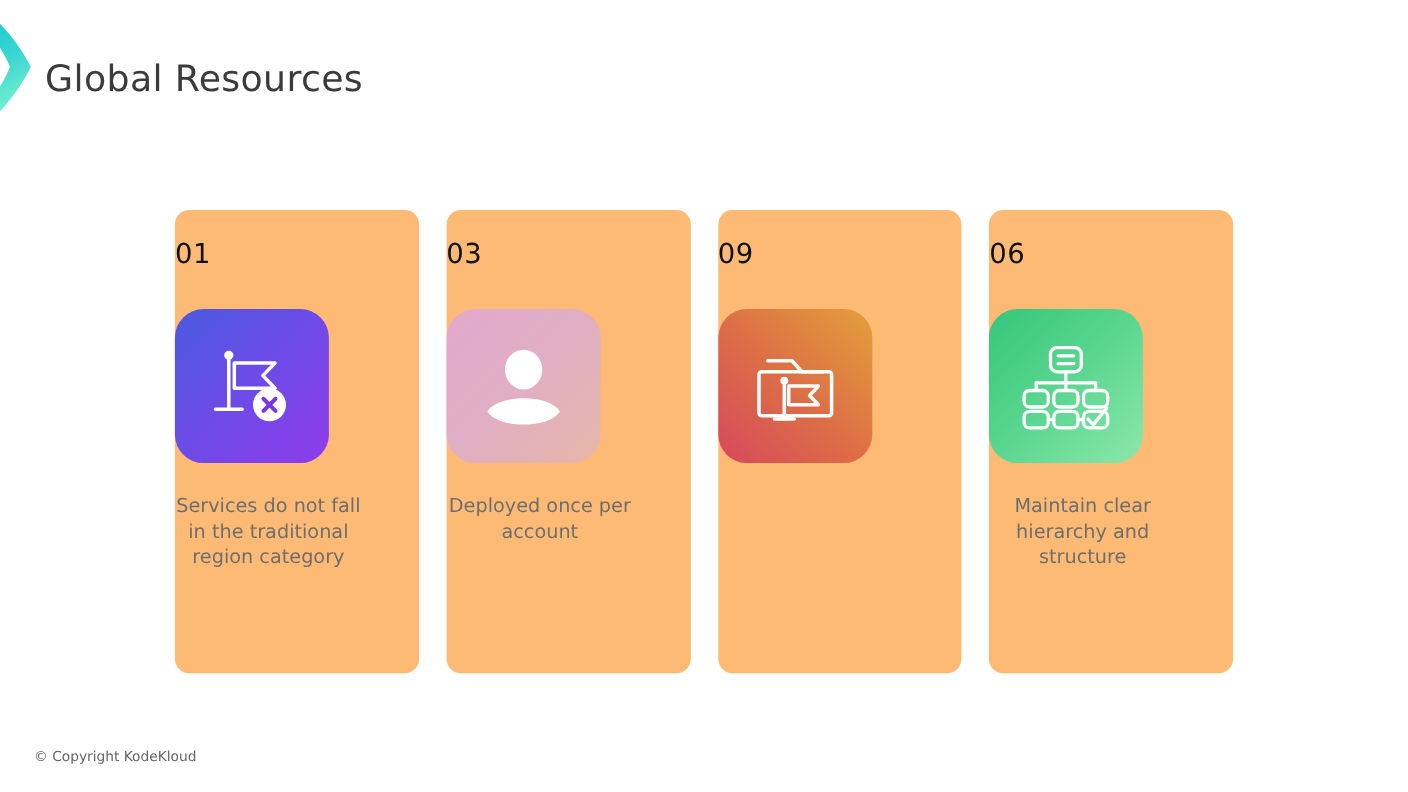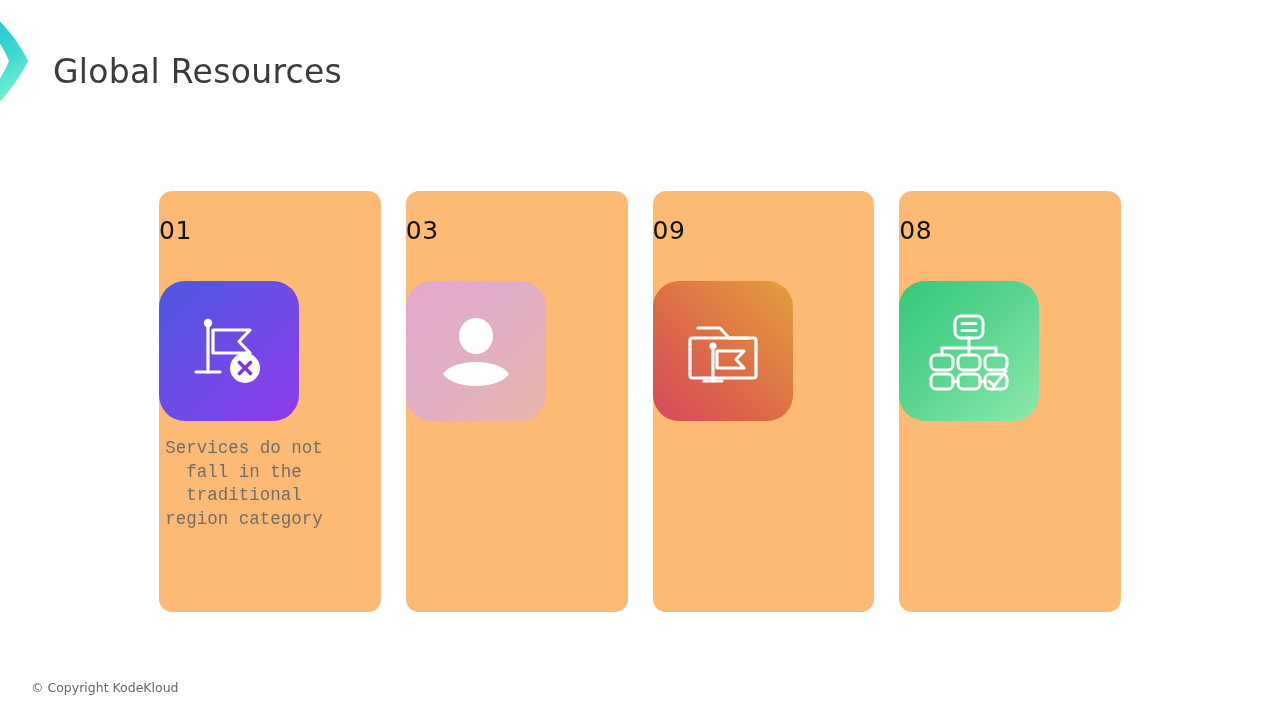--- a/index.html
+++ b/index.html
@@ -25,21 +25,21 @@
   }
   .brand-chevron {
     position: absolute;
     left: -22px;
     top: 14px;
     width: 72px;
     height: 96px;
   }
   .page-title {
     position: absolute;
-    left: 53px;
+    left: 41px;
     top: 52px;
     font-size: 33px;
     font-weight: 400;
     color: #3b3b3b;
     letter-spacing: 0.3px;
     white-space: nowrap;
   }
 
   
   .cards-row {
@@ -77,28 +77,27 @@
     justify-content: center;
   }
   .icon-1 { background: linear-gradient(135deg, #4a5ae0 0%, #6b4ce6 45%, #8f3ceb 100%); }
   .icon-2 { background: linear-gradient(135deg, #e3a8cd 0%, #e0aec5 45%, #e7b6a8 100%); }
   .icon-3 { background: linear-gradient(45deg, #d6485c 0%, #dd7046 50%, #e3a03c 100%); }
   .icon-4 { background: linear-gradient(135deg, #34c77b 0%, #5bd690 50%, #8ce8ab 100%); }
 
   .card-icon svg { display: block; }
 
   .card-text {
-    margin-top: 16px;
+    margin-top: 28px;
     font-size: 17.5px;
     line-height: 23.5px;
     color: #6e6e6e;
     text-align: center;
     width: 170px;
     font-weight: 400;
-    font-family: Liberation Mono, monospace;
   }
 
   
   .footer-copyright {
     position: absolute;
     left: 31px;
     top: 680px;
     font-size: 12.5px;
     color: #666666;
     white-space: nowrap;
@@ -145,38 +144,39 @@
   </div>
 
   <div class="card">
     <div class="card-number">03</div>
     <div class="card-icon icon-2">
       <svg width="78" height="78" viewBox="0 0 78 78">
         <ellipse cx="39" cy="24" rx="17" ry="18" fill="#ffffff"></ellipse>
         <path d="M6 62 C 16 46, 62 46, 72 62 C 62 78, 16 78, 6 62 Z" fill="#ffffff"></path>
       </svg>
     </div>
+    <div class="card-text">Deployed once per account</div>
   </div>
 
   <div class="card">
     <div class="card-number">09</div>
     <div class="card-icon icon-3">
       <svg width="86" height="82" viewBox="0 0 86 82" fill="none" stroke="#ffffff" stroke-width="3.2" stroke-linecap="round" stroke-linejoin="round">
         <path d="M18 18 H40 L49 28 H68"></path>
         <rect x="10" y="28" width="66" height="40" rx="2.5"></rect>
         <circle cx="33" cy="36" r="3.6" fill="#ffffff" stroke="none"></circle>
         <line x1="33" y1="39.5" x2="33" y2="71"></line>
         <line x1="24" y1="71" x2="42" y2="71"></line>
         <path d="M37 41 H64 L56 49.5 L64 58 H37 Z"></path>
       </svg>
     </div>
   </div>
 
   <div class="card">
-    <div class="card-number">08</div>
+    <div class="card-number">06</div>
     <div class="card-icon icon-4">
       <svg width="84" height="80" viewBox="0 0 84 80" fill="none" stroke="#ffffff" stroke-width="3" stroke-linecap="round" stroke-linejoin="round">
         <rect x="28" y="5" width="28" height="22" rx="6"></rect>
         <line x1="35" y1="12.5" x2="49" y2="12.5"></line>
         <line x1="35" y1="19.5" x2="49" y2="19.5"></line>
         <line x1="42" y1="27" x2="42" y2="37"></line>
         <line x1="15" y1="37" x2="69" y2="37"></line>
         <line x1="15" y1="37" x2="15" y2="44"></line>
         <line x1="42" y1="37" x2="42" y2="44"></line>
         <line x1="69" y1="37" x2="69" y2="44"></line>
@@ -184,17 +184,18 @@
         <rect x="31" y="44" width="22" height="15" rx="5"></rect>
         <rect x="58" y="44" width="22" height="15" rx="5"></rect>
         <rect x="4" y="63" width="22" height="15" rx="5"></rect>
         <rect x="31" y="63" width="22" height="15" rx="5"></rect>
         <rect x="58" y="63" width="22" height="15" rx="5"></rect>
         <line x1="26" y1="70.5" x2="31" y2="70.5"></line>
         <line x1="53" y1="70.5" x2="58" y2="70.5"></line>
         <path d="M62 70 L67 75 L79 60"></path>
       </svg>
     </div>
+    <div class="card-text">Maintain clear hierarchy and structure</div>
   </div>
 
 </div>
 
 <div class="footer-copyright">© Copyright KodeKloud</div>
 
 </body></html>

